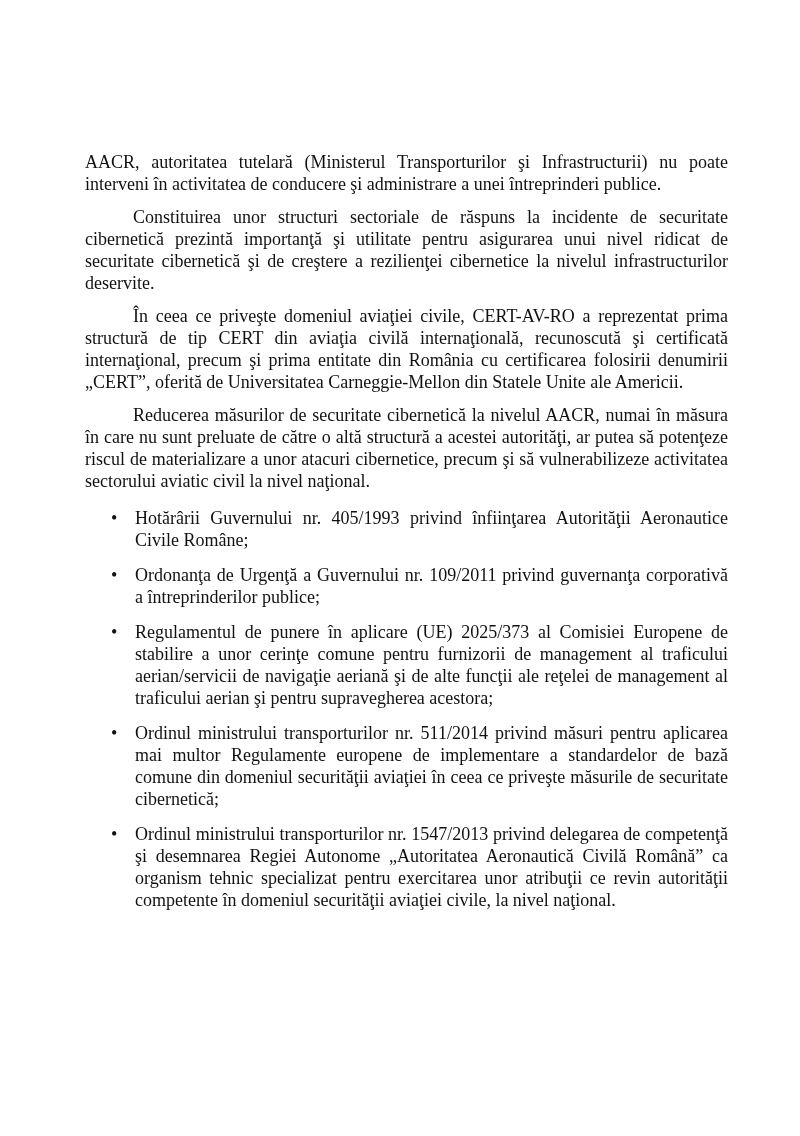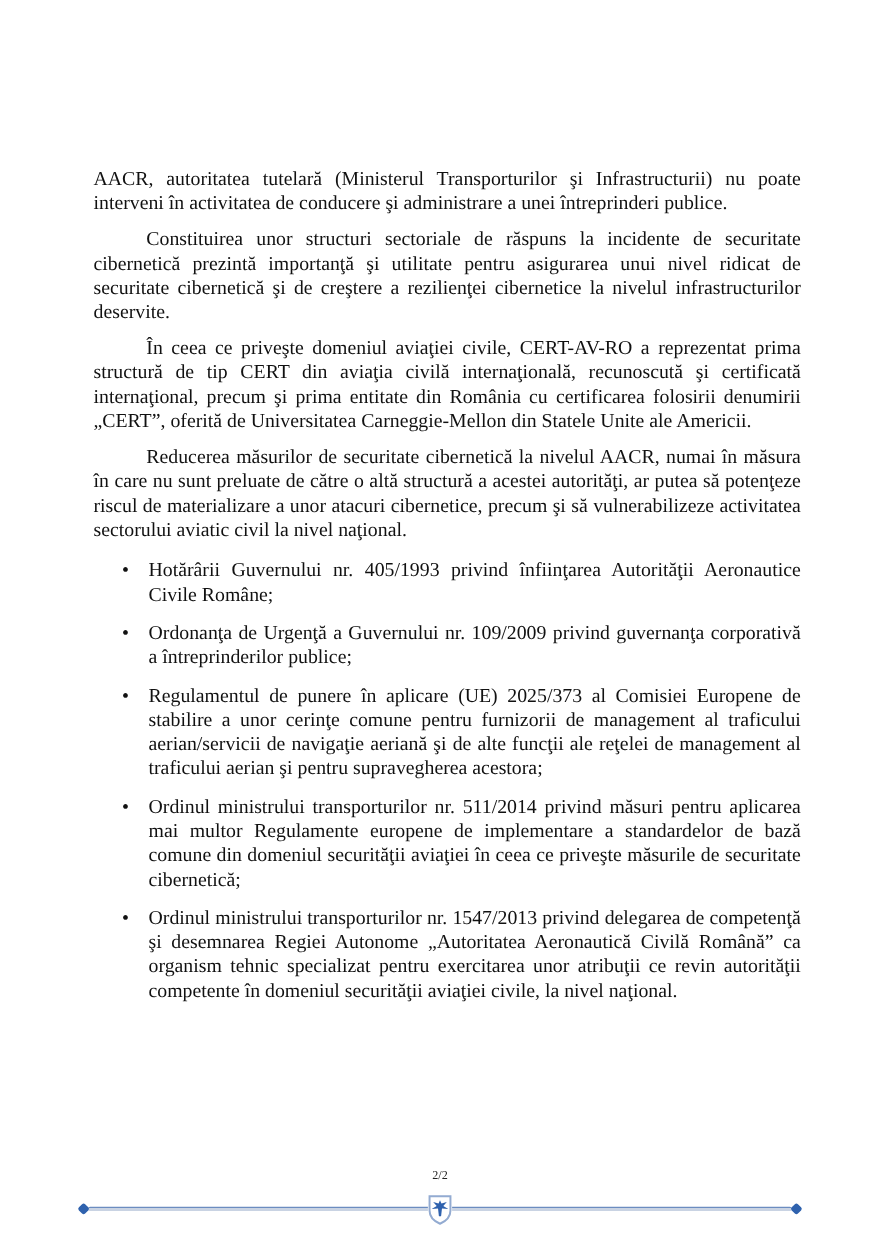--- a/index.html
+++ b/index.html
@@ -114,46 +114,32 @@
     <p class="para indent">În ceea ce priveşte domeniul aviaţiei civile, CERT-AV-RO a reprezentat prima structură de tip CERT din aviaţia civilă internaţională, recunoscută şi certificată internaţional, precum şi prima entitate din România cu certificarea folosirii denumirii „CERT”, oferită de Universitatea Carneggie-Mellon din Statele Unite ale Americii.</p>
     <p class="para indent">Reducerea măsurilor de securitate cibernetică la nivelul AACR, numai în măsura în care nu sunt preluate de către o altă structură a acestei autorităţi, ar putea să potenţeze riscul de materializare a unor atacuri cibernetice, precum şi să vulnerabilizeze activitatea sectorului aviatic civil la nivel naţional.</p>
 
     <ul class="refs">
       <li>
         <span class="bullet-dot">•</span>
         <span>Hotărârii Guvernului nr. 405/1993 privind înfiinţarea Autorităţii Aeronautice Civile Române;</span>
       </li>
       <li>
         <span class="bullet-dot">•</span>
-        <span>Ordonanţa de Urgenţă a Guvernului nr. 109/2009 privind guvernanţa corporativă a întreprinderilor publice;</span>
+        <span>Ordonanţa de Urgenţă a Guvernului nr. 109/2011 privind guvernanţa corporativă a întreprinderilor publice;</span>
       </li>
       <li>
         <span class="bullet-dot">•</span>
         <span>Regulamentul de punere în aplicare (UE) 2025/373 al Comisiei Europene de stabilire a unor cerinţe comune pentru furnizorii de management al traficului aerian/servicii de navigaţie aeriană şi de alte funcţii ale reţelei de management al traficului aerian şi pentru supravegherea acestora;</span>
       </li>
       <li>
         <span class="bullet-dot">•</span>
         <span>Ordinul ministrului transporturilor nr. 511/2014 privind măsuri pentru aplicarea mai multor Regulamente europene de implementare a standardelor de bază comune din domeniul securităţii aviaţiei în ceea ce priveşte măsurile de securitate cibernetică;</span>
       </li>
       <li>
         <span class="bullet-dot">•</span>
         <span>Ordinul ministrului transporturilor nr. 1547/2013 privind delegarea de competenţă şi desemnarea Regiei Autonome „Autoritatea Aeronautică Civilă Română” ca organism tehnic specializat pentru exercitarea unor atribuţii ce revin autorităţii competente în domeniul securităţii aviaţiei civile, la nivel naţional.</span>
       </li>
     </ul>
 
   </div>
 
-  <div class="footer">
-    <div class="page-number">2/2</div>
-    <div class="footer-rule">
-      <div class="rule-line"></div>
-      <span class="rule-diamond left"></span>
-      <span class="rule-diamond right"></span>
-      <span class="shield-emblem">
-        <svg width="22" height="28" viewBox="0 0 22 28" xmlns="http://www.w3.org/2000/svg">
-          <path d="M1.5 1.5 h19 v13 q0 8 -9.5 12 q-9.5 -4 -9.5 -12 z" fill="#ffffff" stroke="#93abd1" stroke-width="1.8"></path>
-          <path d="M11 5.2 L12.3 8 L17.2 6.8 L14 10.3 L18.6 13 L12.8 12.7 L12 19.6 L10 19.6 L9.2 12.7 L3.4 13 L8 10.3 L4.8 6.8 L9.7 8 Z" fill="#2f62ae"></path>
-        </svg>
-      </span>
-    </div>
-  </div>
 
 </div>
 
 </body></html>

